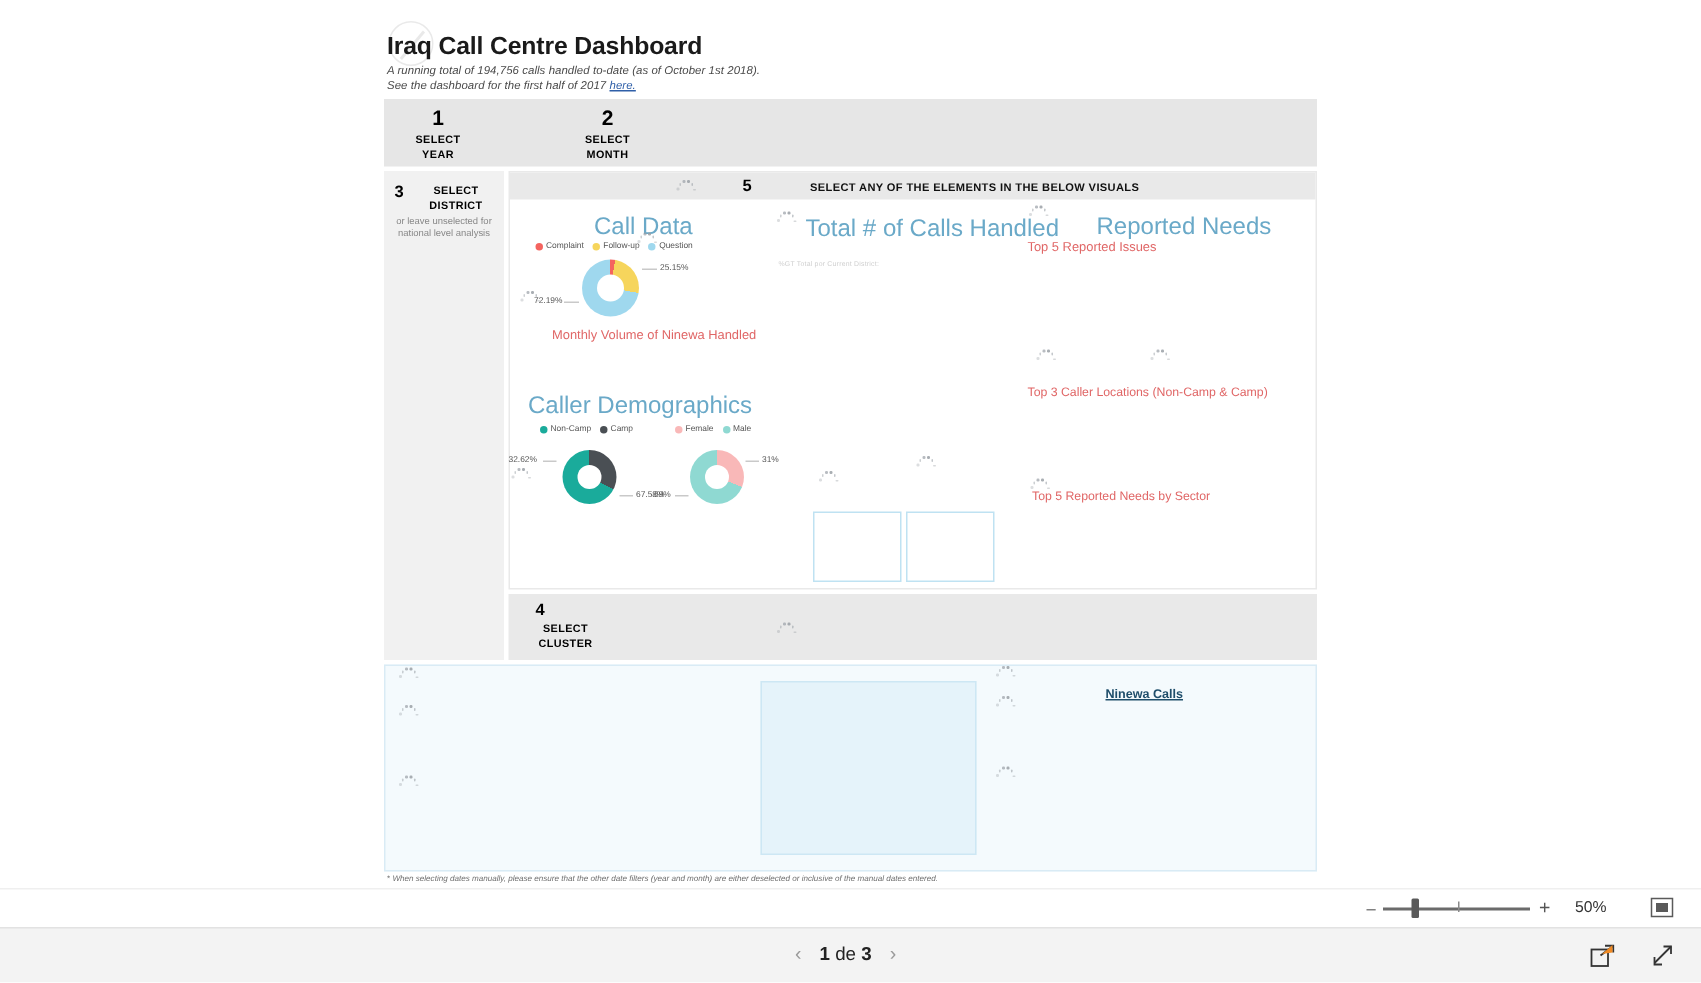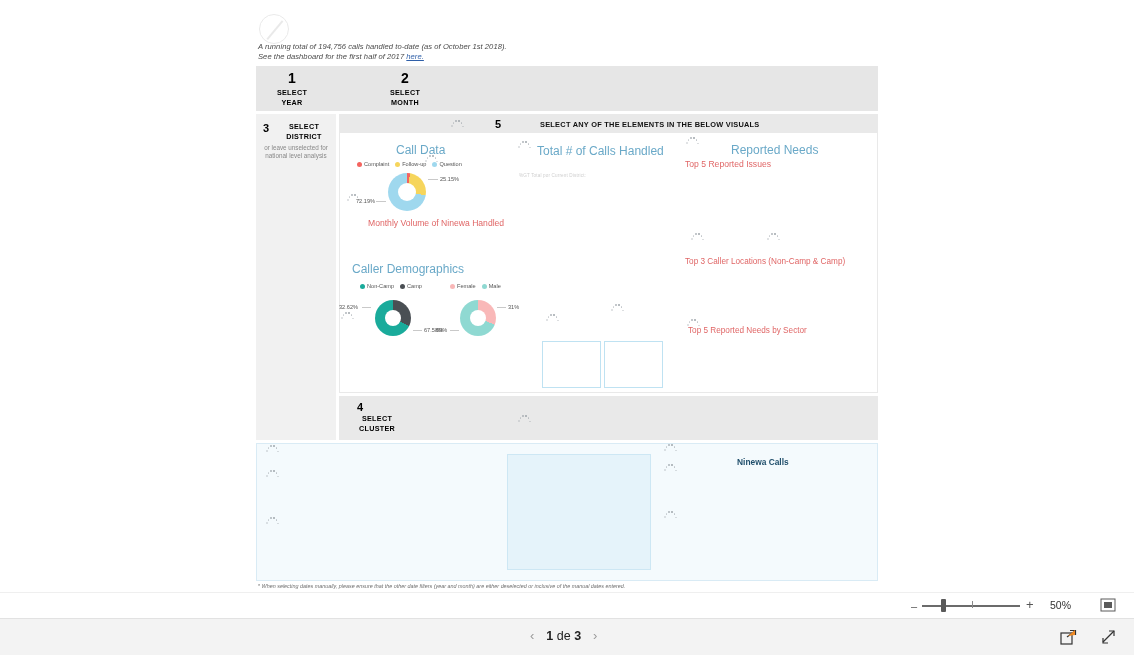--- a/index.html
+++ b/index.html
@@ -109,21 +109,21 @@
   }
   .vis-banner .bnum {
     position: absolute; left: 155px; top: 3px;
     font-size: 11px; font-weight: bold; color: #000; line-height: 12px;
   }
   .vis-banner .btxt {
     position: absolute; left: 152px; top: 5px;
     font-size: 7.4px; font-weight: bold; letter-spacing: .25px; color: #111; margin-left: 48px;
   }
 
-  .vtitle { position: absolute; font-size: 12px; color: #6aa9c8; }
+  .vtitle { position: absolute; font-size: 16px; color: #6aa9c8; }
   .vtitle.red { color: #e06666; font-size: 8.6px; }
   .vtitle.redmid { color: #e06666; font-size: 8.2px; }
 
   .legend { position: absolute; display: flex; gap: 6px; align-items: center; }
   .legend .li { display: flex; align-items: center; gap: 2px; }
   .legend .dot { width: 5px; height: 5px; border-radius: 50%; display: block; }
   .legend .lt { font-size: 5.6px; color: #555; }
 
   .donut { position: absolute; border-radius: 50%; }
   .dlabel { position: absolute; font-size: 5.6px; color: #555; white-space: nowrap; }
@@ -177,21 +177,21 @@
     background: #f4fafd;
     border: 1px solid #d9ebf5;
   }
   .map-box {
     position: absolute; left: 250px; top: 10px;
     width: 144px; height: 116px;
     background: #e5f3fa; border: 1px solid #cde7f4;
   }
   .map-title {
     position: absolute; left: 480px; top: 13px;
-    font-size: 8.4px; font-weight: bold; color: #1f4e6b;
+    font-size: 8.4px; font-weight: bold; color: #1f4e6b; text-decoration: underline;
   }
 
   .footnote {
     position: absolute; left: 2px; top: 583px;
     font-size: 5.4px; font-style: italic; color: #6f6f6f;
     white-space: nowrap;
   }
   .footnote .star { font-style: normal; }
 
   
@@ -251,20 +251,21 @@
 </style>
 </head>
 <body>
 
 <div id="viewer">
 
   <div id="report">
 
     <div class="partial-logo"></div>
 
+    <div class="rpt-title">Iraq Call Centre Dashboard</div>
 
     <div class="rpt-sub l1">A running total of 194,756 calls handled to-date (as of October 1st 2018).</div>
     <div class="rpt-sub l2"><span>See the dashboard for the first half of 2017 </span><a href="#">here.</a></div>
 
     <div class="stepbar">
       <div class="step" id="step-year">
         <div class="num">1</div>
         <div class="lab">SELECT</div>
         <div class="lab">YEAR</div>
       </div>

